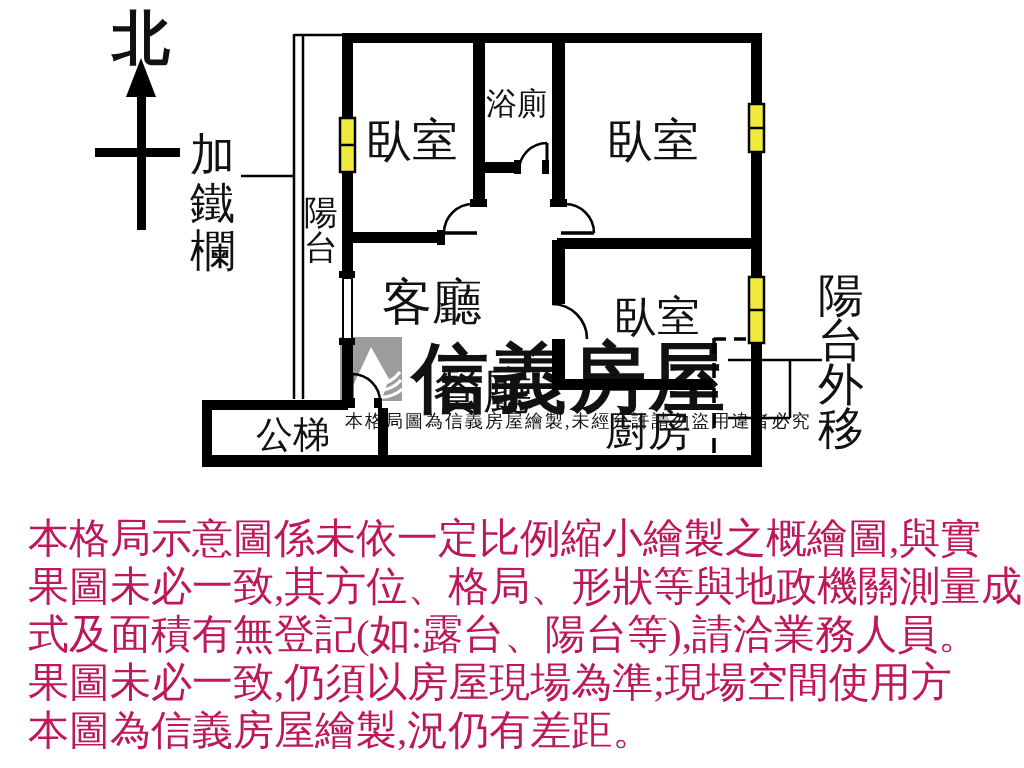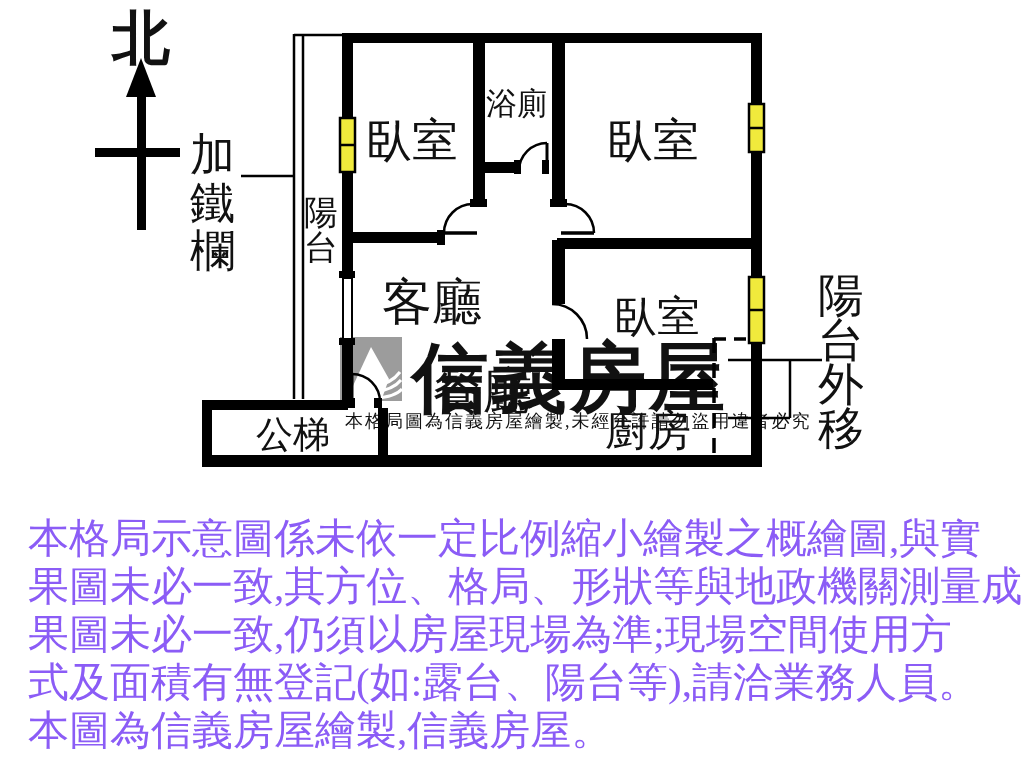--- a/index.html
+++ b/index.html
@@ -1,19 +1,19 @@
 <!DOCTYPE html>
 <html><head>
 <meta charset="utf-8">
 <style>
   html,body{margin:0;padding:0;background:#fff;}
   .canvas{position:relative;width:1024px;height:768px;background:#ffffff;overflow:hidden;
           font-family:"Liberation Serif", serif;}
   svg text{font-family:"Liberation Serif", serif;fill:#111;}
-  .disclaimer{position:absolute;left:28px;top:514px;width:976px;color:#8b5cf6;}
+  .disclaimer{position:absolute;left:28px;top:514px;width:976px;color:#be185d;}
   .disclaimer div{font-size:41px;line-height:48px;letter-spacing:0px;white-space:nowrap;}
 </style>
 </head>
 <body>
 
 <div class="canvas">
 
 <svg width="1024" height="505" viewBox="0 0 1024 505" style="position:absolute;left:0;top:0;">
 
   <g>
@@ -147,18 +147,18 @@
     <text x="433" y="408" font-size="50">餐廳</text>
     <text x="605" y="445" font-size="43">廚房</text>
     <text x="256" y="447" font-size="37">公梯</text>
   </g>
 
 </svg>
 
 <div class="disclaimer">
   <div>本格局示意圖係未依一定比例縮小繪製之概繪圖,與實</div>
   <div>果圖未必一致,其方位、格局、形狀等與地政機關測量成</div>
+  <div>式及面積有無登記(如:露台、陽台等),請洽業務人員。</div>
   <div>果圖未必一致,仍須以房屋現場為準;現場空間使用方</div>
-  <div>式及面積有無登記(如:露台、陽台等),請洽業務人員。</div>
-  <div>本圖為信義房屋繪製,信義房屋。</div>
+  <div>本圖為信義房屋繪製,況仍有差距。</div>
 </div>
 
 </div>
 
 </body></html>

